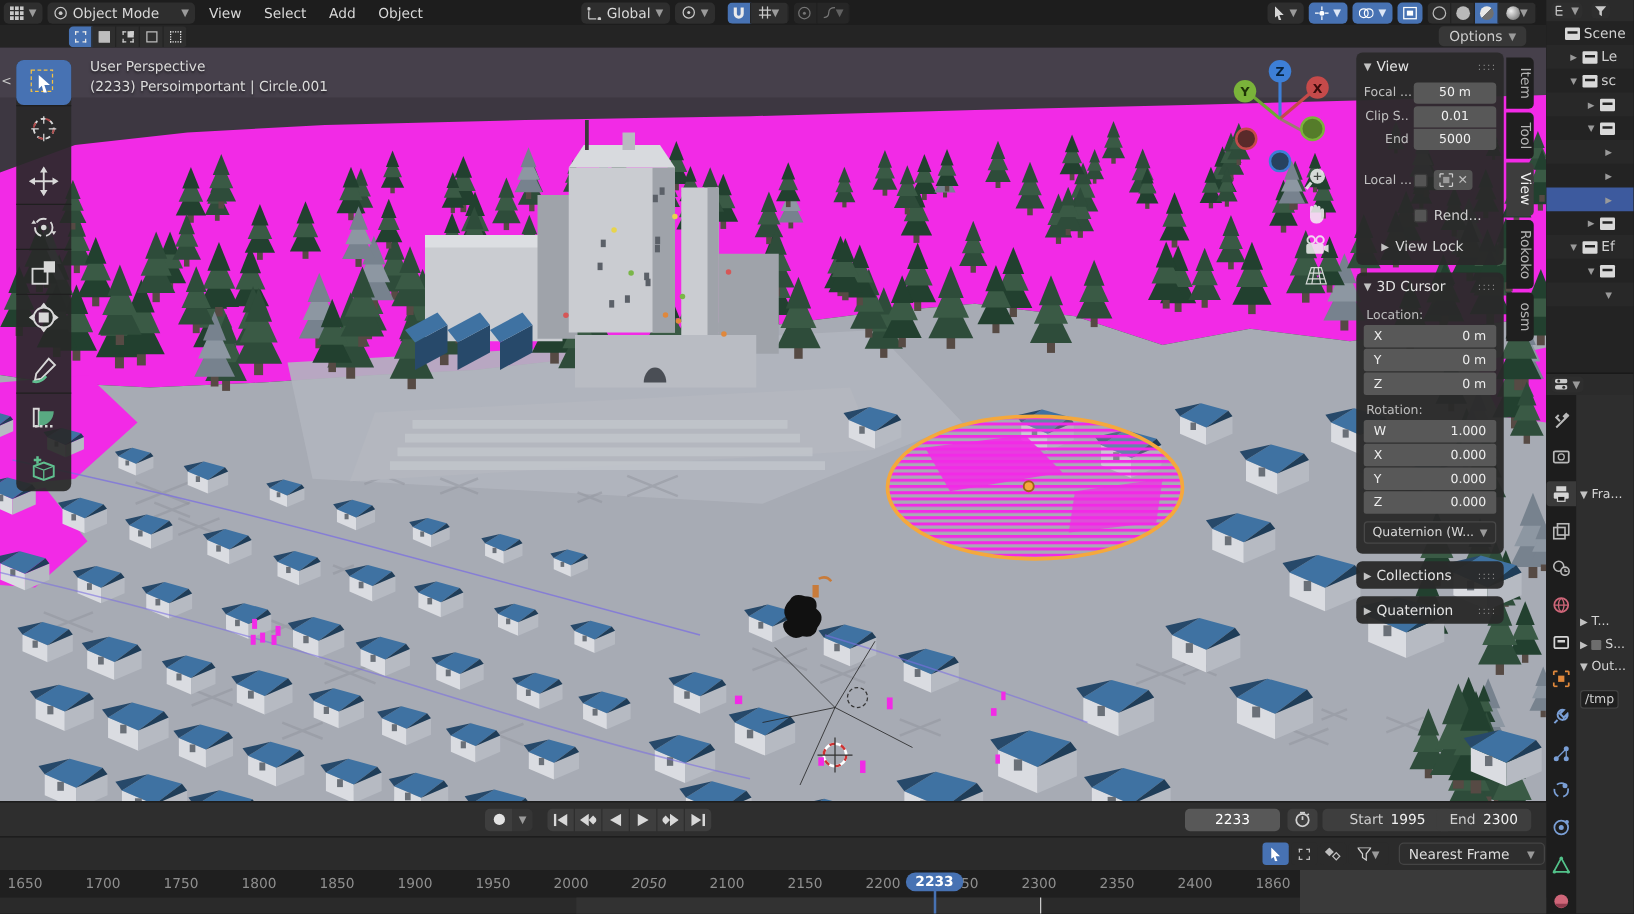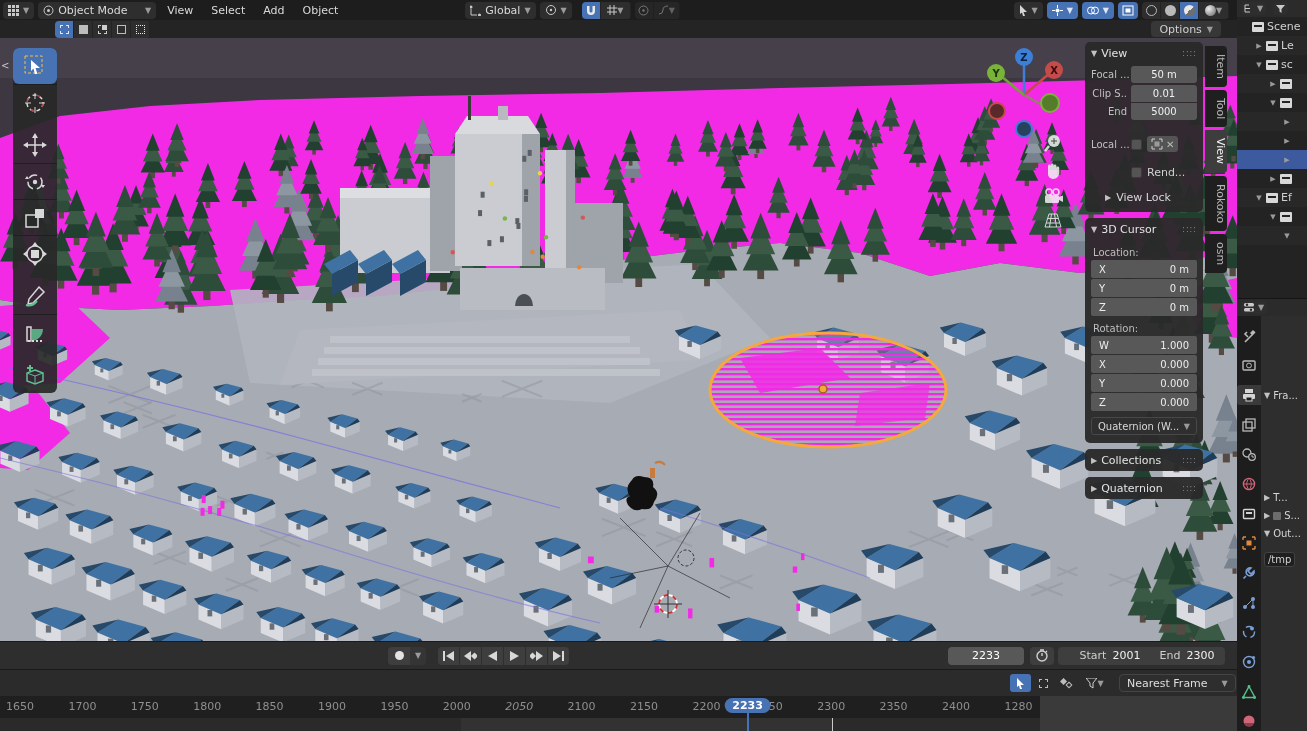--- a/index.html
+++ b/index.html
@@ -1705,20 +1705,24 @@
         <rect x="654.640294178389" y="567.8565713367425" width="4.51013913564384" height="6.754935801727697" fill="#f22ae6"></rect>
         <rect x="200.5656852759421" y="469.8291602602694" width="4" height="8" fill="#f22ae6"></rect>
         <rect x="217.21427883952856" y="469.9550532444846" width="4" height="8" fill="#f22ae6"></rect>
         <rect x="220.44556004926562" y="462.6773267344106" width="4" height="8" fill="#f22ae6"></rect>
         <rect x="208.0948705971241" y="468.0771230661776" width="4" height="8" fill="#f22ae6"></rect>
         <rect x="201.67748572304845" y="457.103672582889" width="4" height="8" fill="#f22ae6"></rect>
       </svg>
 
     <span class="collapse-chev">&lt;</span>
 
+    <div class="vp-info">
+      <div>User Perspective</div>
+      <div>(2233) Persoimportant | Circle.001</div>
+    </div>
 
     
     <div class="toolbar">
       <div class="tool-btn active">
         <svg width="22" height="22">
             <rect x="1" y="1" width="17" height="17" fill="none" stroke="#f5c242" stroke-dasharray="3 2"></rect>
             <path d="M7 5 L16 13 L11.5 13 L13.5 19 L10.8 19 L9.5 13.5 L7 16 Z" fill="#fff"></path>
           </svg>
       </div>
       <div class="tool-btn">
@@ -2179,21 +2183,21 @@
     </div>
     <div class="frame-field">2233</div>
     <div class="clock-btn">
       <svg width="12" height="13">
           <circle cx="6" cy="7" r="5" fill="none" stroke="#cfcfcf" stroke-width="1.4"></circle>
           <path d="M6 7 V4 M4 1 H8 M10 3 L11 2" stroke="#cfcfcf" stroke-width="1.4"></path>
         </svg>
     </div>
     <div class="se-field" style="left:1058px; width:104px;">
       <span>Start</span>
-        <span style="color:#f0f0f0;">2001</span>
+        <span style="color:#f0f0f0;">1995</span>
     </div>
     <div class="se-field" style="left:1149px; width:76px;">
       <span>End</span>
         <span style="color:#f0f0f0;">2300</span>
     </div>
   </div>
 
   <div class="tl-header">
     <div class="tl-tools">
       <div class="tl-btn blue">
@@ -2233,21 +2237,21 @@
     <span class="tick" style="left: 394.4px;">1950</span>
     <span class="tick" style="left: 456.8px;">2000</span>
     <span class="tick" style="left: 519.2px; font-style: italic;">2050</span>
     <span class="tick" style="left: 581.6px;">2100</span>
     <span class="tick" style="left: 644px;">2150</span>
     <span class="tick" style="left: 706.4px;">2200</span>
     <span class="tick" style="left: 768.8px;">2250</span>
     <span class="tick" style="left: 831.2px;">2300</span>
     <span class="tick" style="left: 893.6px;">2350</span>
     <span class="tick" style="left: 956px;">2400</span>
-    <span class="tick" style="left: 1018.4px;">1280</span>
+    <span class="tick" style="left: 1018.4px;">1860</span>
   </div>
   <div class="tl-band">
     <div class="band-range"></div>
     <div class="end-line"></div>
   </div>
   <div class="ruler-empty" style="top:696px;"></div>
   <div class="playhead-line" id="ph-line" style="left: 747.584px;"></div>
   <div class="playhead-badge" id="ph-badge" style="left: 747.584px;">2233</div>
 
 </div>

